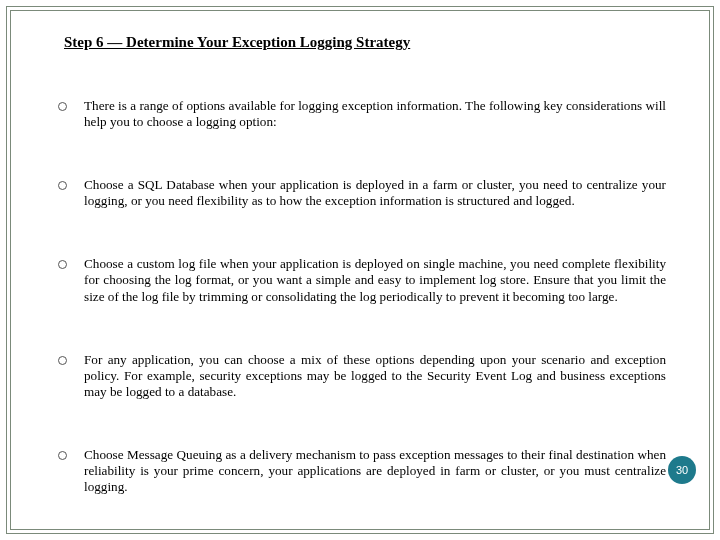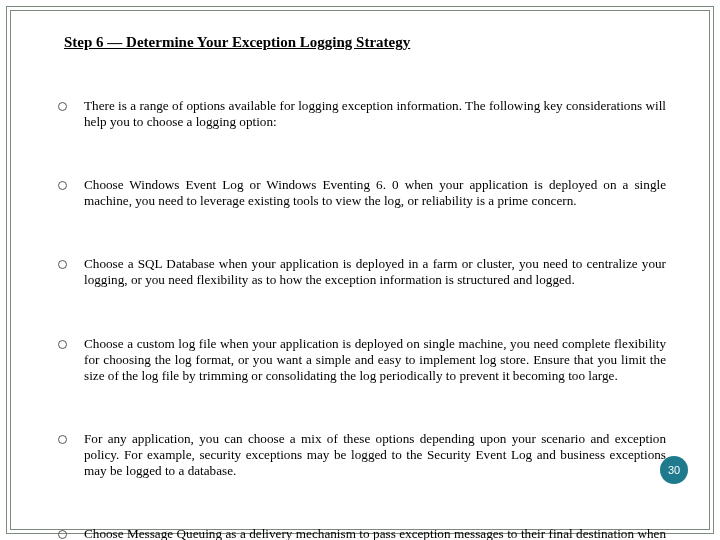--- a/index.html
+++ b/index.html
@@ -50,21 +50,21 @@
     left: 4px;
     top: 4px;
     width: 7px;
     height: 7px;
     border: 1.2px solid #555;
     border-radius: 50%;
     background: transparent;
   }
   .page-badge {
     position: absolute;
-    right: 32px;
+    right: 24px;
     bottom: 56px;
     width: 28px;
     height: 28px;
     border-radius: 50%;
     background: #1e7a8c;
     color: #fff;
     font-family: Arial, sans-serif;
     font-size: 11px;
     display: flex;
     align-items: center;
@@ -74,21 +74,20 @@
 </head>
 <body>
 
 <div class="frame-outer"></div>
 <div class="frame-inner"></div>
 
 <h2 class="heading"><u>Step 6 — Determine Your Exception Logging Strategy</u></h2>
 
 <ul class="bullets">
   <li>There is a range of options available for logging exception information. The following key considerations will help you to choose a logging option:</li>
-  <li>Choose Windows Event Log or Windows Eventing 6. 0 when your application is deployed on a single machine, you need to leverage existing tools to view the log, or reliability is a prime concern.</li>
   <li>Choose a SQL Database when your application is deployed in a farm or cluster, you need to centralize your logging, or you need flexibility as to how the exception information is structured and logged.</li>
   <li>Choose a custom log file when your application is deployed on single machine, you need complete flexibility for choosing the log format, or you want a simple and easy to implement log store. Ensure that you limit the size of the log file by trimming or consolidating the log periodically to prevent it becoming too large.</li>
   <li>For any application, you can choose a mix of these options depending upon your scenario and exception policy. For example, security exceptions may be logged to the Security Event Log and business exceptions may be logged to a database.</li>
   <li>Choose Message Queuing as a delivery mechanism to pass exception messages to their final destination when reliability is your prime concern, your applications are deployed in farm or cluster, or you must centralize logging.</li>
 </ul>
 
 <div class="page-badge">
   <span>30</span>
 </div>
 

